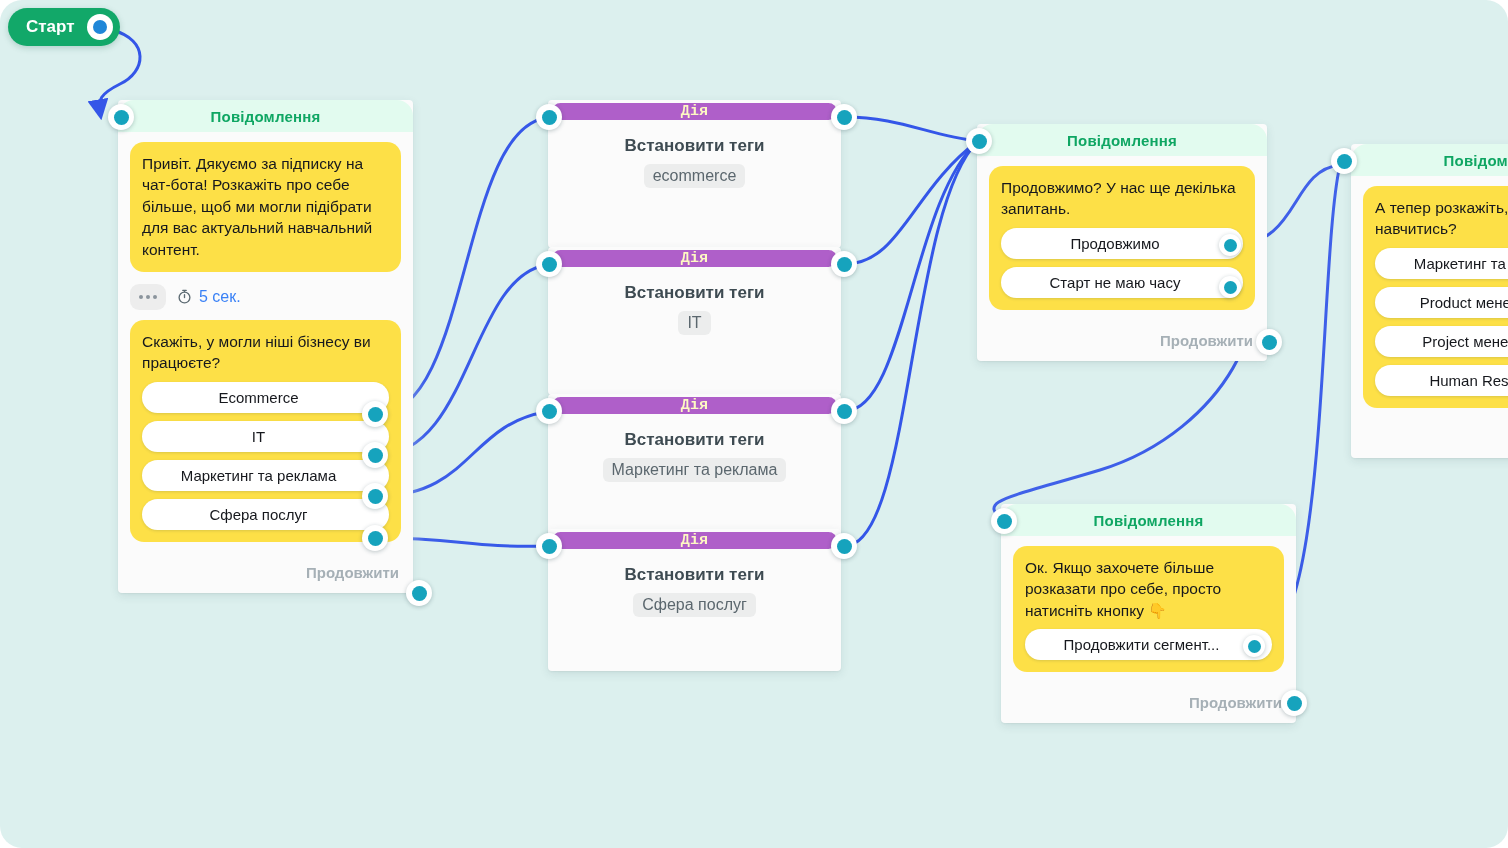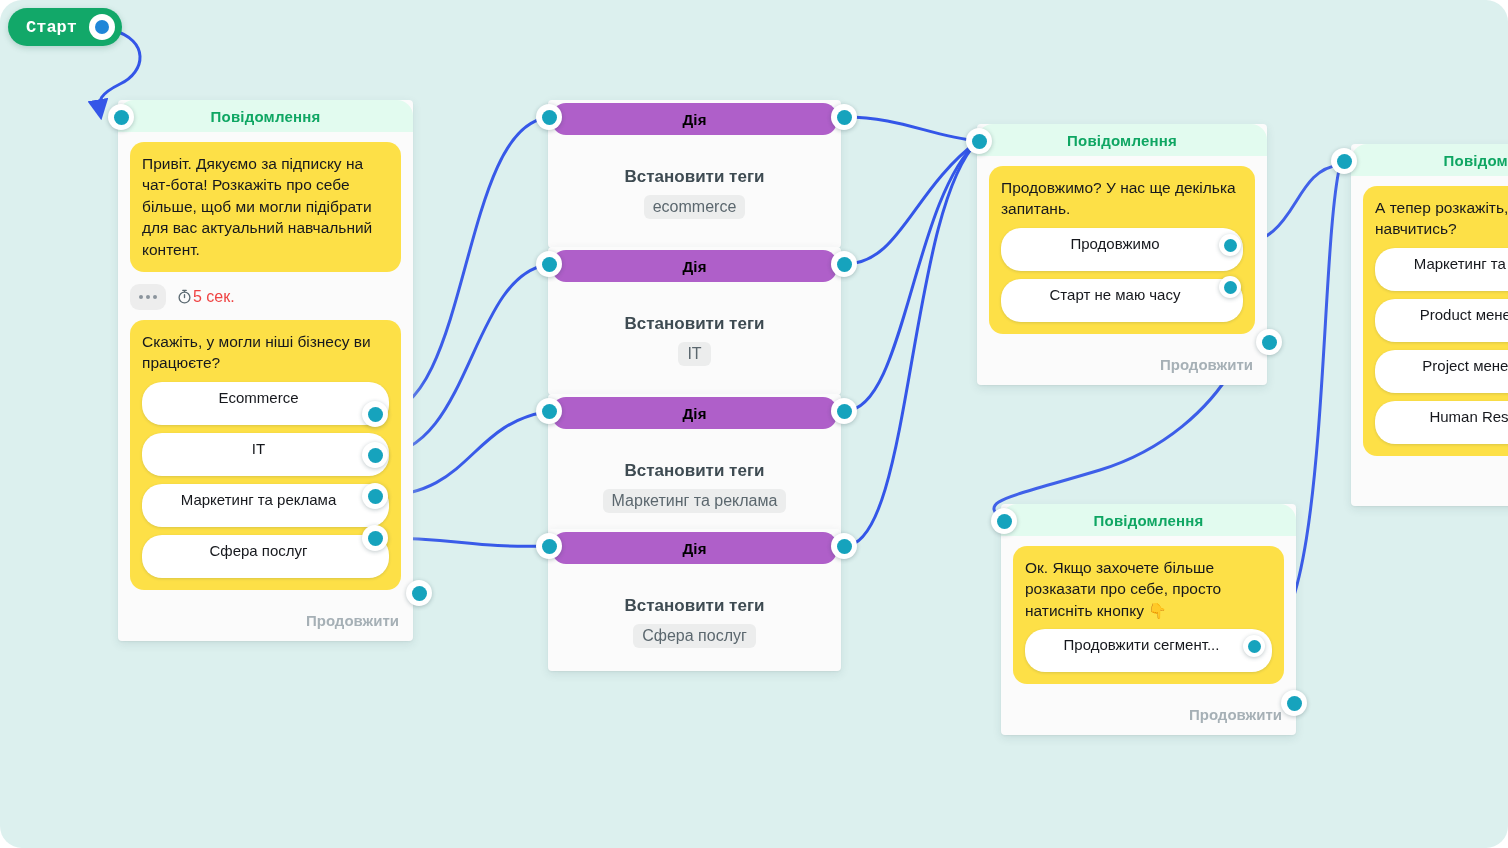--- a/index.html
+++ b/index.html
@@ -36,66 +36,66 @@
     z-index: 5;
   }
   .node-hd {
     height: 32px;
     border-radius: 16px 16px 0 0;
     display: flex; align-items: center; justify-content: center;
     font-size: 15px; font-weight: bold;
     letter-spacing: .2px;
   }
   .hd-message { background: #e2fbef; color: #0fa663; }
-  .hd-action  { background: #af5fc9; color: #000000; border-radius: 14px; height: 32px; margin: 3px 4px 0 4px; }
+  .hd-action  { background: #af5fc9; color: #fef9c3; border-radius: 14px; height: 17px; margin: 3px 4px 0 4px; font-family: Liberation Mono, monospace; }
 
   .body-pad { padding: 10px 12px 12px 12px; }
   .bubble {
     background: #fde047;
     border-radius: 14px;
     padding: 11px 12px 12px 12px;
   }
   .bubble-text {
     font-size: 15.5px; line-height: 1.38; color: #16181d;
     white-space: pre-line;
   }
   .btn {
     position: relative;
     background: #ffffff;
     border-radius: 20px;
     height: 31px;
     margin-top: 8px;
     display: flex; align-items: center; justify-content: center;
     font-size: 15px; color: #16181d;
     box-shadow: 0 1px 3px rgba(40,60,70,.16);
-    padding: 0 26px 12px 12px;
+    padding: 0 26px 0 12px;
     overflow: hidden;
     white-space: nowrap;
   }
   .delay-row {
     display: flex; align-items: center; gap: 10px;
     margin: 12px 0 10px 0;
   }
   .dots-chip {
     width: 36px; height: 26px; border-radius: 9px;
     background: #ededed;
     display: flex; align-items: center; justify-content: center;
     gap: 3px;
   }
   .dots-chip i { width: 4px; height: 4px; border-radius: 50%; background: #8b949c; display:block; }
-  .delay-text { font-size: 16px; color: #ef4444; display:flex; }
+  .delay-text { font-size: 16px; color: #3b82f6; display:flex; gap:6px; }
   .footer-row {
     display: flex; align-items: center; justify-content: flex-end;
     font-size: 15px; color: #a6b0b6;
     padding: 10px 14px 12px 0;
     font-weight: bold;
   }
   .act-title {
     text-align: center; font-size: 17px; font-weight: bold; color: #3e4b52;
-    margin: 32px 0 8px 0;
+    margin: 16px 0 8px 0;
   }
   .act-tag-wrap { display: flex; justify-content: center; }
   .act-tag {
     background: #eceded; color: #5b676e;
     font-size: 16px; border-radius: 6px;
     padding: 3px 9px;
   }
   
   .dot {
     position: absolute;
@@ -118,21 +118,20 @@
     position: absolute;
     left: 8px; top: 8px;
     height: 38px;
     background: #12a869;
     border-radius: 19px;
     display: flex; align-items: center;
     padding: 0 7px 0 18px;
     gap: 12px;
     z-index: 10;
     box-shadow: 0 2px 6px rgba(20,90,70,.22);
-    font-family: Liberation Mono, monospace;
   }
   #start-badge .lbl { color: #fff; font-size: 17px; font-weight: bold; }
   #start-badge .sdot {
     width: 26px; height: 26px; border-radius: 50%;
     background: #fff;
     display: flex; align-items: center; justify-content: center;
   }
   #start-badge .sdot::after {
     content:""; width: 14px; height: 14px; border-radius: 50%; background: #1f86d8;
   }

